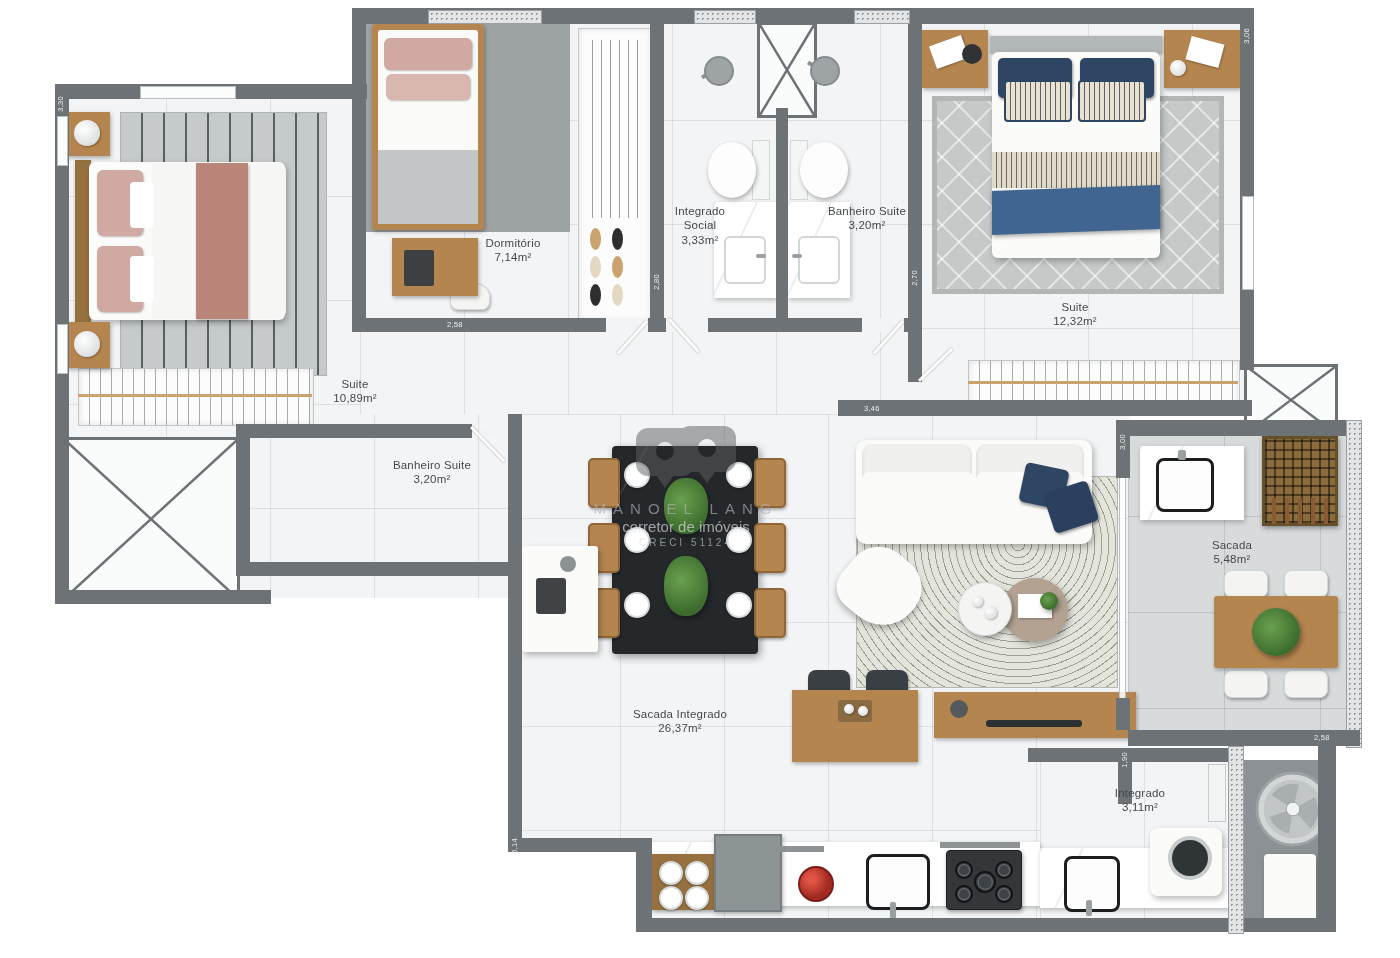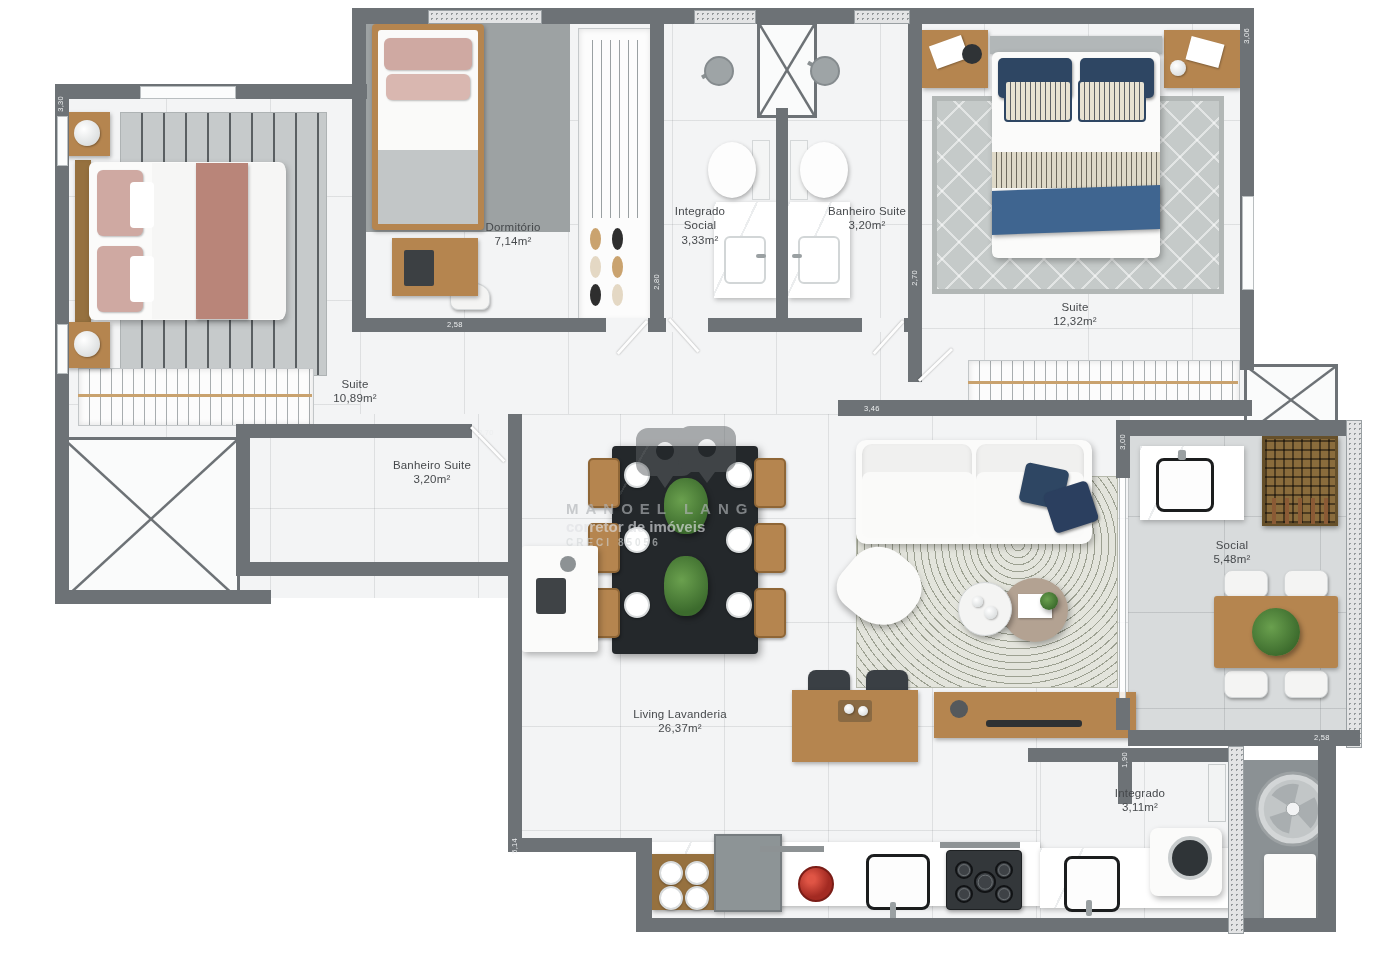--- a/index.html
+++ b/index.html
@@ -64,21 +64,21 @@
   .burner{position:absolute;border:2px solid #111315;border-radius:50%;background:#3e4246;z-index:32;}
   .burner:after{content:"";position:absolute;left:50%;top:50%;width:70%;height:70%;transform:translate(-50%,-50%);border-radius:50%;border:1px solid #6b7073;}
   .glass{background:rgba(255,255,255,.85);border-left:1px solid #b9bec0;border-right:1px solid #b9bec0;z-index:44;}
   
   .room-label{z-index:60;text-align:center;color:#46494c;font-size:11.5px;line-height:1.25;letter-spacing:.2px;}
   .room-label .rn{display:block;}
   .room-label .ra{display:block;}
   .dim{z-index:60;color:#eceeef;font-size:7.5px;letter-spacing:.3px;}
   .dim.v{writing-mode:vertical-rl;transform:rotate(180deg);}
   
-  .wm{z-index:70;width:240px;text-align:left;pointer-events:none;font-weight:bold;}
+  .wm{z-index:70;width:240px;text-align:center;pointer-events:none;}
   .wm svg{display:block;margin:0 auto;opacity:.5;}
   .wm-name{font-size:15px;letter-spacing:7px;color:rgba(175,178,181,.65);margin-top:2px;white-space:nowrap;}
   .wm-role{font-size:15px;color:rgba(222,225,227,.65);margin-top:1px;}
   .wm-creci{font-size:10px;letter-spacing:3px;color:rgba(210,213,215,.6);margin-top:2px;}
   .lampball{background:radial-gradient(circle at 38% 35%, #ffffff, #cfd3d4);border-radius:50%;z-index:33;box-shadow:1px 1px 2px rgba(0,0,0,.3);}
   .toilet-bowl{background:#fdfdfd;border-radius:50%;box-shadow:1px 2px 4px rgba(0,0,0,.3);z-index:32;}
   .toilet-tank{background:#f4f5f5;border:1px solid #d4d7d8;z-index:32;}
   .shower{background:#9ea4a6;border-radius:50%;border:2px solid #858b8e;z-index:32;}
   .shower-arm{background:#8a9092;z-index:31;}
   .cut{background:#ffffff;z-index:41;}
@@ -325,21 +325,21 @@
 
   <div class="abs gapfloor" style="left:666px;top:318px;width:42px;height:14px"></div>
   <div class="abs leaf" style="left:668px;top:320px;height:44px;transform:rotate(-42deg)"></div>
   <div class="abs gapfloor" style="left:862px;top:318px;width:42px;height:14px"></div>
   <div class="abs leaf" style="left:902px;top:320px;height:44px;transform:rotate(42deg)"></div>
   <div class="abs gapfloor" style="left:606px;top:318px;width:42px;height:14px"></div>
   <div class="abs leaf" style="left:646px;top:320px;height:44px;transform:rotate(42deg)"></div>
   <div class="abs leaf" style="left:470px;top:428px;height:48px;transform:rotate(-44deg)"></div>
   <div class="abs leaf" style="left:920px;top:382px;height:46px;transform:rotate(-134deg)"></div>
 
-  <div class="abs room-label" style="left:453px;top:220px;width:120px">
+  <div class="abs room-label" style="left:453px;top:236px;width:120px">
     <span class="rn">Dormitório</span>
     <span class="ra">7,14m²</span>
   </div>
   <div class="abs room-label" style="left:660px;top:204px;width:80px">
     <span class="rn">Integrado Social</span>
     <span class="ra">3,33m²</span>
   </div>
   <div class="abs room-label" style="left:827px;top:204px;width:80px">
     <span class="rn">Banheiro Suite</span>
     <span class="ra">3,20m²</span>
@@ -350,25 +350,25 @@
   </div>
   <div class="abs room-label" style="left:295px;top:377px;width:120px">
     <span class="rn">Suite</span>
     <span class="ra">10,89m²</span>
   </div>
   <div class="abs room-label" style="left:390px;top:458px;width:84px">
     <span class="rn">Banheiro Suite</span>
     <span class="ra">3,20m²</span>
   </div>
   <div class="abs room-label" style="left:600px;top:707px;width:160px">
-    <span class="rn">Living Lavanderia</span>
+    <span class="rn">Sacada Integrado</span>
     <span class="ra">26,37m²</span>
   </div>
   <div class="abs room-label" style="left:1172px;top:538px;width:120px">
-    <span class="rn">Social</span>
+    <span class="rn">Sacada</span>
     <span class="ra">5,48m²</span>
   </div>
   <div class="abs room-label" style="left:1080px;top:786px;width:120px">
     <span class="rn">Integrado</span>
     <span class="ra">3,11m²</span>
   </div>
 
   <span class="abs dim v" style="left:56px;top:96px">3,30</span>
   <span class="abs dim" style="left:447px;top:320px">2,58</span>
   <span class="abs dim" style="left:478px;top:428px">2,70</span>
@@ -381,16 +381,16 @@
   <span class="abs dim v" style="left:510px;top:838px">5,14</span>
   <span class="abs dim" style="left:1314px;top:733px">2,58</span>
 
   <div class="abs wm" style="left:566px;top:426px">
     <svg width="104" height="72" viewBox="0 0 104 72">
       <path fill="#5c6063" fill-rule="evenodd" d="M14 2 h34 a12 12 0 0 1 12 12 v24 a12 12 0 0 1 -12 12 h-9 l-8 12 -8 -12 h-9 a12 12 0 0 1 -12 -12 v-24 a12 12 0 0 1 12 -12 z M31 16 a9 9 0 1 0 0.01 0 z"></path>
       <path fill="#5c6063" fill-rule="evenodd" d="M56 0 h34 a12 12 0 0 1 12 12 v22 a12 12 0 0 1 -12 12 h-9 l-8 11 -8 -11 h-9 a12 12 0 0 1 -12 -12 v-22 a12 12 0 0 1 12 -12 z M73 13 a9 9 0 1 0 0.01 0 z"></path>
     </svg>
     <div class="wm-name">MANOEL LANG</div>
     <div class="wm-role">corretor de imóveis</div>
-    <div class="wm-creci">CRECI 85056</div>
+    <div class="wm-creci">CRECI 51124</div>
   </div>
 
 </div>
 
 </body></html>

